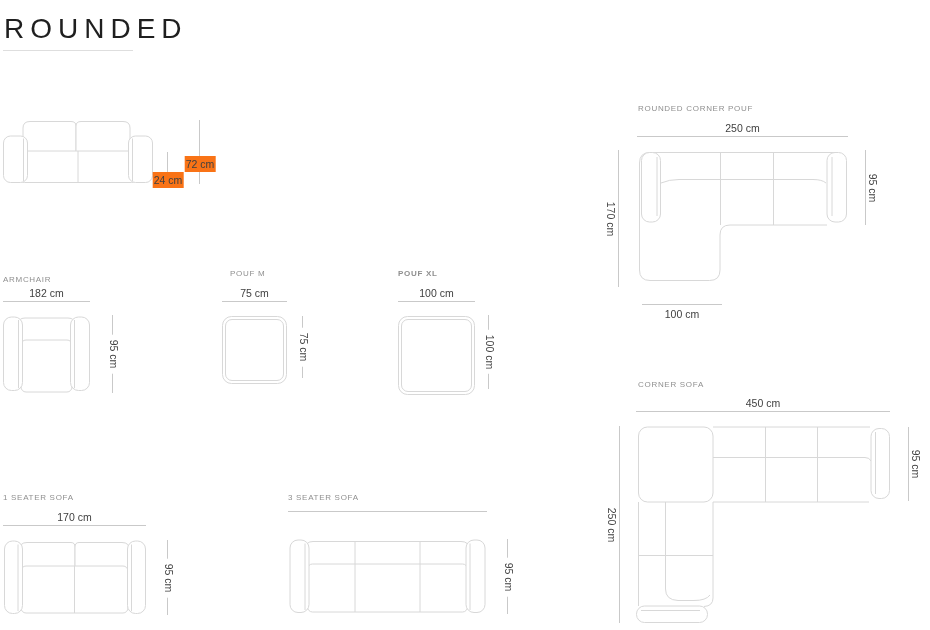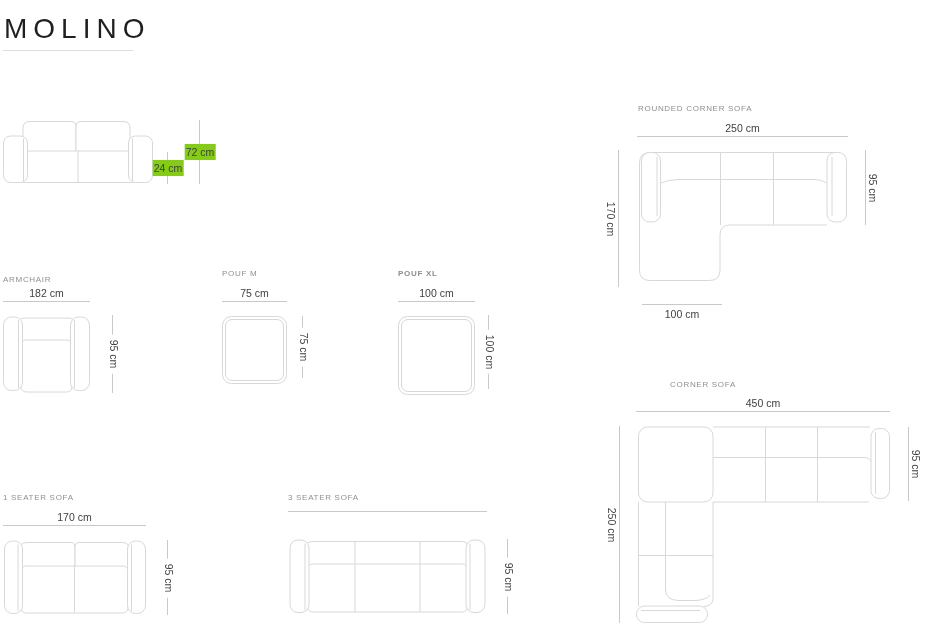--- a/index.html
+++ b/index.html
@@ -25,32 +25,32 @@
   .vdim .line { position:absolute; left:0; top:0; width:1px; height:100%; background:var(--dim_line,#c9c9c9); }
   .vdim .lblwrap { position:absolute; top:50%; width:0; height:0; }
   .vdim .lbl { position:absolute; left:0; top:0; white-space:nowrap;
                font-size:10.5px; color:var(--dim_text,#404040);
                transform:translate(-50%,-50%) rotate(90deg); }
   .vdim.on   .lblwrap { left:2px; }
   .vdim.on   .lbl { background:#fff; padding:0 5px; }
   .vdim.right .lblwrap { left:8px; }
   .vdim.left  .lblwrap { left:-7px; }
   .vdim.htext .lblwrap { left:1px; }
-  .vdim.htext .lbl { transform:translate(-50%,-50%); background:#84cc16; padding:2px 1px; }
+  .vdim.htext .lbl { transform:translate(-50%,-50%); background:#f97316; padding:2px 1px;margin-top:12px; }
 
   
   svg.draw path, svg.draw rect, svg.draw line {
     stroke:var(--drawing_line,#d8d8d8); stroke-width:1; fill:none;
   }
   svg.draw .f { fill:#ffffff; }
 </style>
 </head>
 <body>
 
-<div class="abs title" style="left:4px; top:13px;">MOLINO</div>
+<div class="abs title" style="left:4px; top:13px;">ROUNDED</div>
 <div class="abs rule" style="left:3px; top:50px; width:130px;"></div>
 
 <svg class="abs draw" style="left:3px; top:115px;" width="150" height="70" viewBox="0 0 150 70">
   <path class="f" d="M20,37 V13 Q20,6.5 27,6.5 H68 Q73,6.5 73,11 V37"></path>
   <path class="f" d="M73,37 V11 Q73,6.5 78,6.5 H120 Q127,6.5 127,13 V37"></path>
   <rect class="f" x="17" y="36" width="116" height="31.5" rx="4.5"></rect>
   <line x1="75" y1="36" x2="75" y2="67.5"></line>
   <rect class="f" x="0.5" y="21" width="24" height="46.5" rx="7"></rect>
   <line x1="20.5" y1="23.5" x2="20.5" y2="66"></line>
   <rect class="f" x="125.5" y="21" width="24" height="46.5" rx="7"></rect>
@@ -62,21 +62,21 @@
       <span class="lbl">24 cm</span>
     </div>
 </div>
 <div class="abs vdim htext" style="left:199px; top:120px; height:64px;">
   <div class="line"></div>
   <div class="lblwrap">
       <span class="lbl">72 cm</span>
     </div>
 </div>
 
-<div class="abs sec-label" style="left:638px; top:104px;">ROUNDED CORNER SOFA</div>
+<div class="abs sec-label" style="left:638px; top:104px;">ROUNDED CORNER POUF</div>
 <div class="abs hdim" style="left:637px; top:122px; width:211px;">
   <div class="lbl">250 cm</div>
   <div class="line"></div>
 </div>
 <svg class="abs draw" style="left:637px; top:150px;" width="211" height="137" viewBox="0 0 211 137">
   <path d="M190,75 L93,75 Q83,75 83,85 L83,120 Q83,130.5 72.5,130.5 L13,130.5 Q2.5,130.5 2.5,120 L2.5,13 Q2.5,2.5 13,2.5 L198,2.5"></path>
   <path d="M24,33 Q32,29.5 42,29.5 H176 Q185,29.5 189,33"></path>
   <line x1="83.5" y1="2.5" x2="83.5" y2="75"></line>
   <line x1="136.5" y1="2.5" x2="136.5" y2="75"></line>
   <rect class="f" x="4.5" y="2.5" width="19" height="69.5" rx="8"></rect>
@@ -114,21 +114,21 @@
   <rect class="f" x="67.5" y="2" width="19" height="73.5" rx="8"></rect>
   <line x1="71.5" y1="5" x2="71.5" y2="73"></line>
 </svg>
 <div class="abs vdim on" style="left:112px; top:315px; height:78px;">
   <div class="line"></div>
   <div class="lblwrap">
       <span class="lbl">95 cm</span>
     </div>
 </div>
 
-<div class="abs sec-label" style="left:222px; top:269px;">POUF M</div>
+<div class="abs sec-label" style="left:230px; top:269px;">POUF M</div>
 <div class="abs hdim" style="left:222px; top:287px; width:65px;">
   <div class="lbl">75 cm</div>
   <div class="line"></div>
 </div>
 <svg class="abs draw" style="left:222px; top:316px;" width="65" height="68" viewBox="0 0 65 68">
   <rect x="0.5" y="0.5" width="64" height="67" rx="9"></rect>
   <rect x="3.5" y="3.5" width="58" height="61" rx="6.5"></rect>
 </svg>
 <div class="abs vdim on" style="left:302px; top:316px; height:62px;">
   <div class="line"></div>
@@ -146,21 +146,21 @@
   <rect x="0.5" y="0.5" width="76" height="78" rx="9"></rect>
   <rect x="3.5" y="3.5" width="70" height="72" rx="6.5"></rect>
 </svg>
 <div class="abs vdim on" style="left:488px; top:315px; height:74px;">
   <div class="line"></div>
   <div class="lblwrap">
       <span class="lbl">100 cm</span>
     </div>
 </div>
 
-<div class="abs sec-label" style="left:638px; top:380px;margin-left:32px;">CORNER SOFA</div>
+<div class="abs sec-label" style="left:638px; top:380px;">CORNER SOFA</div>
 <div class="abs hdim" style="left:636px; top:397px; width:254px;">
   <div class="lbl">450 cm</div>
   <div class="line"></div>
 </div>
 <svg class="abs draw" style="left:636px; top:426px;" width="254" height="197" viewBox="0 0 254 197">
   <rect class="f" x="2.5" y="1" width="74.5" height="75" rx="9"></rect>
   <path d="M77,1 H234"></path>
   <path d="M77,76 H233"></path>
   <path d="M77,31.5 H229 Q233.5,31.5 235,35"></path>
   <line x1="129.5" y1="1" x2="129.5" y2="76"></line>

